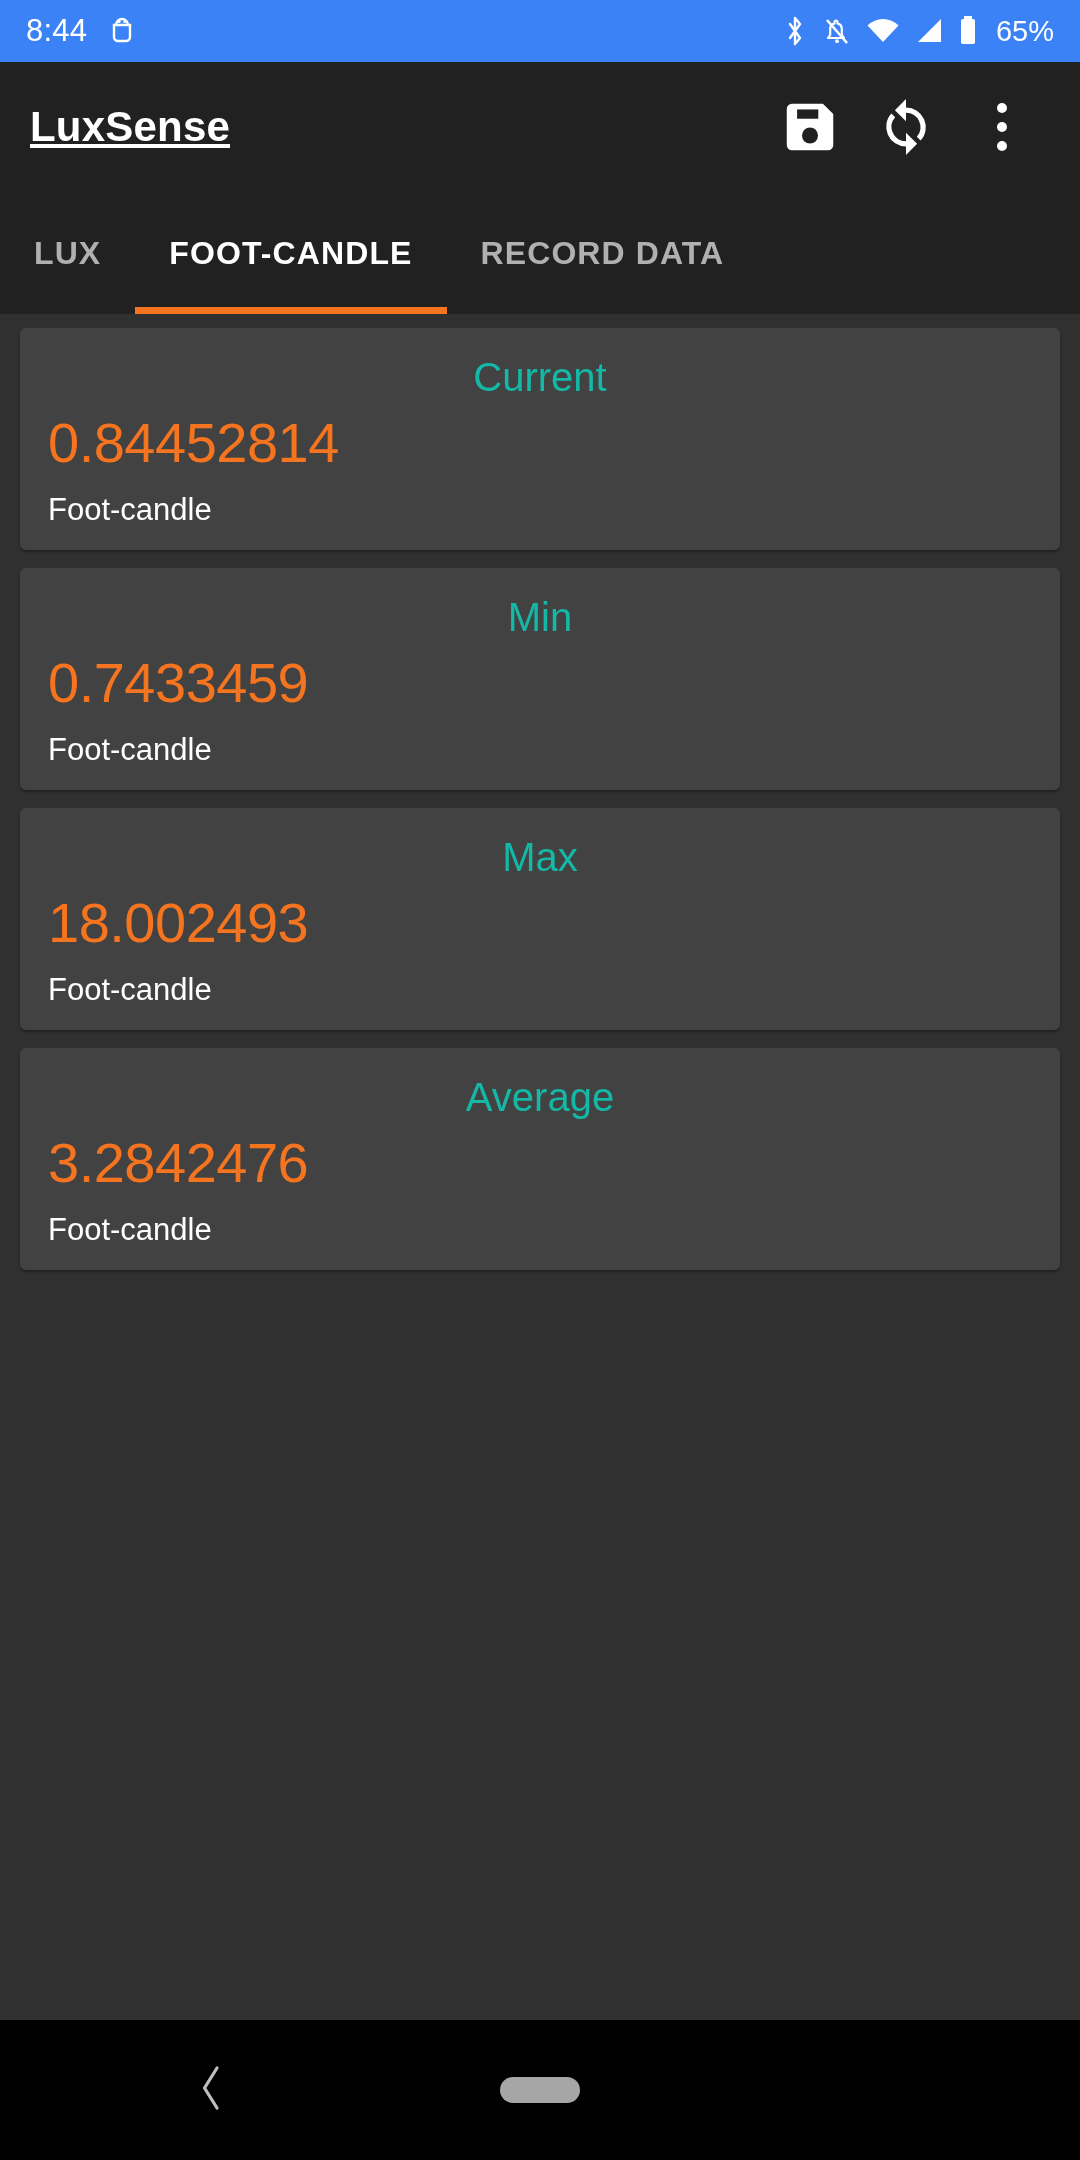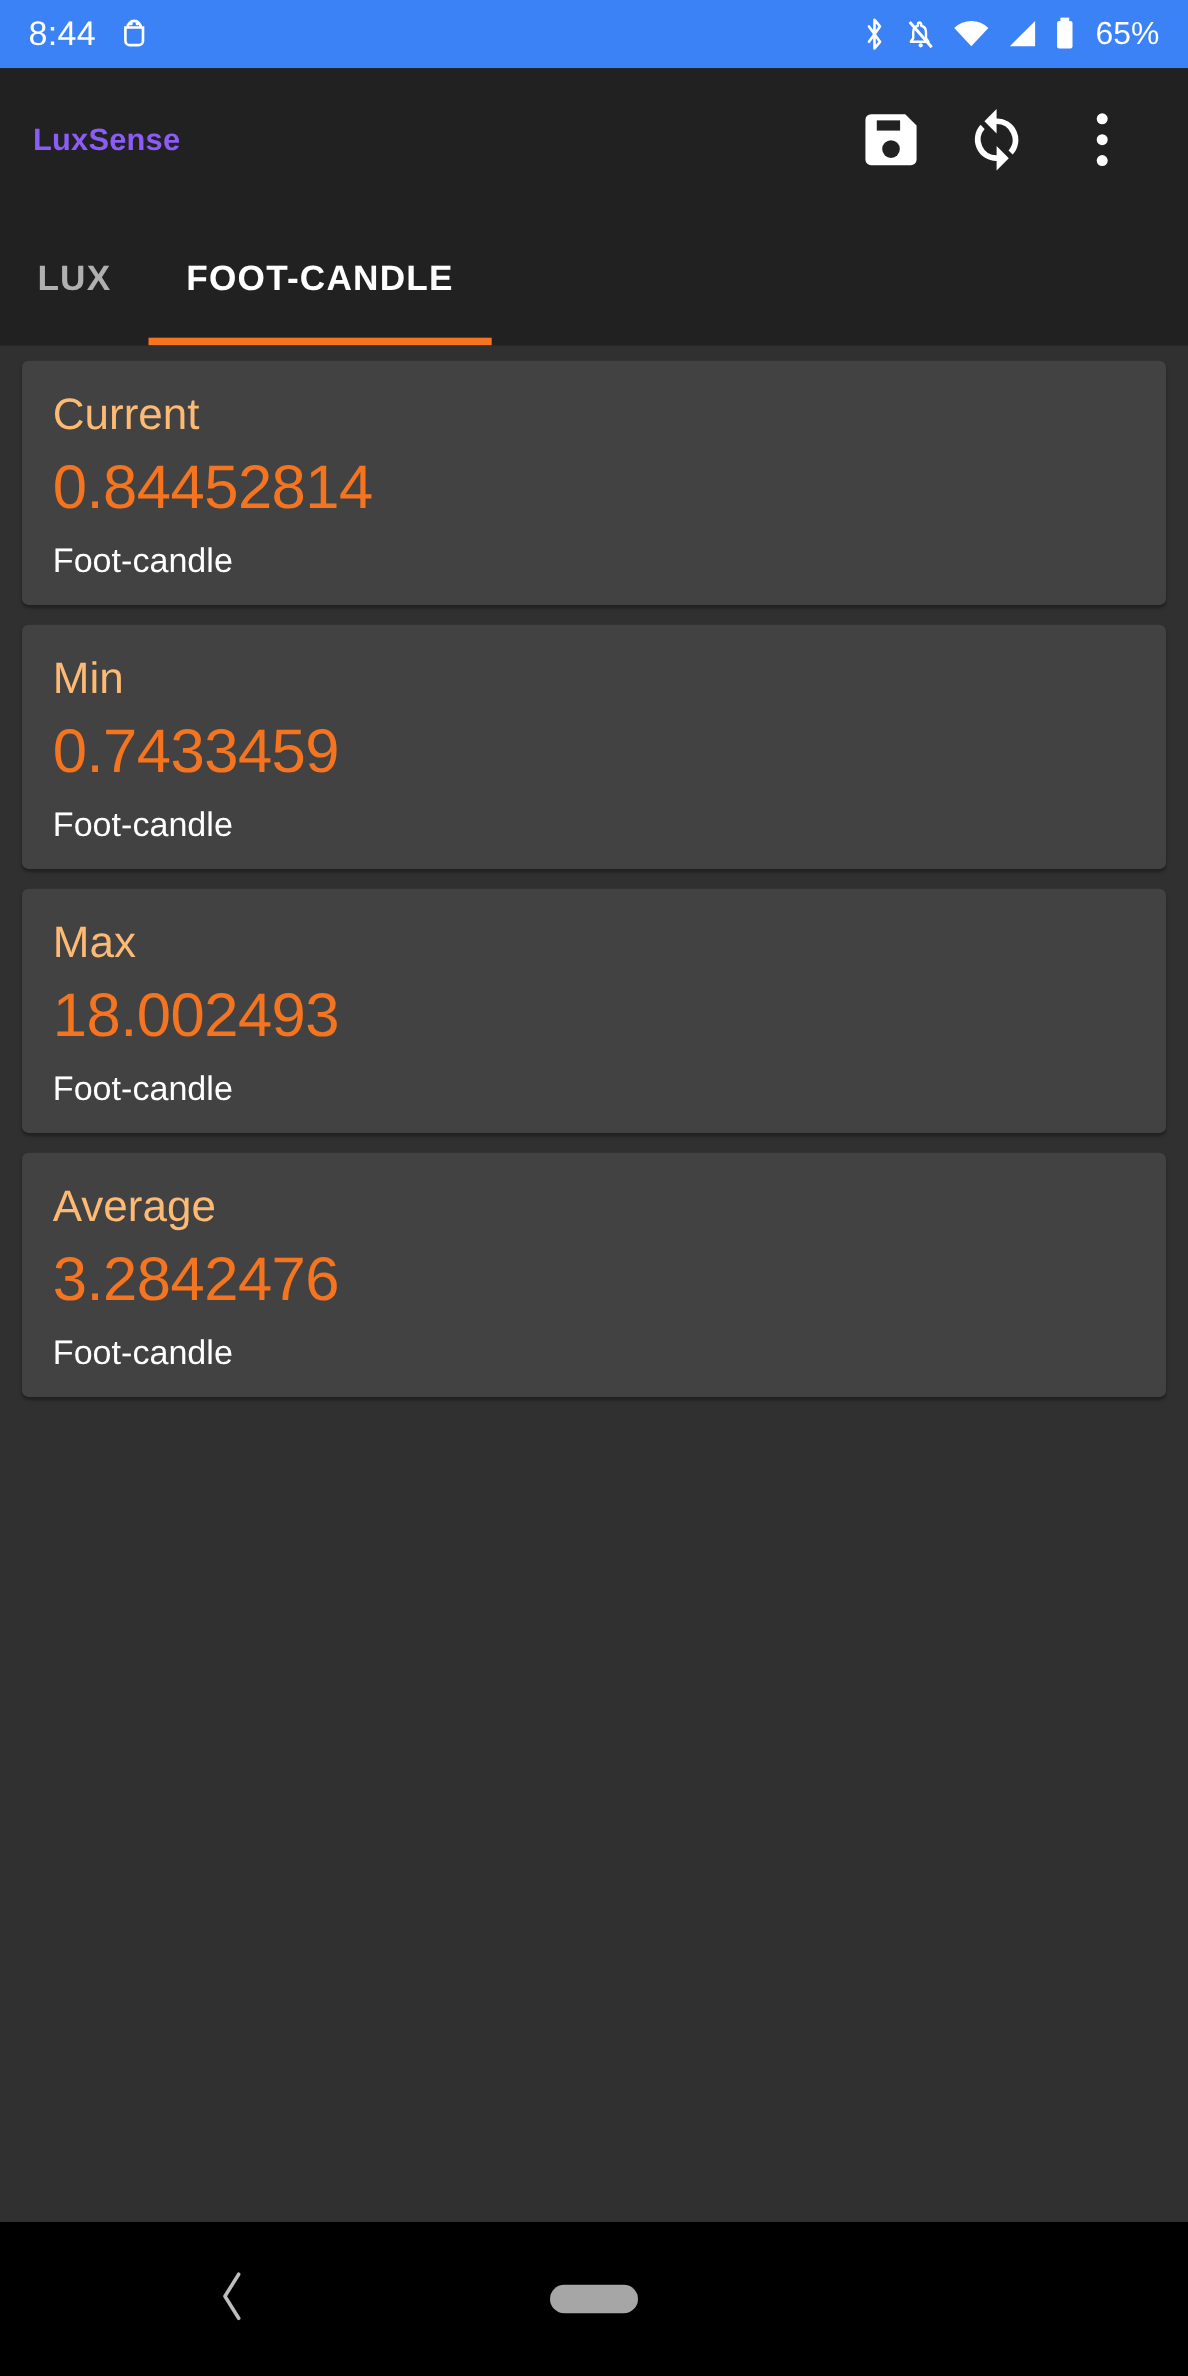--- a/index.html
+++ b/index.html
@@ -21,21 +21,21 @@
   .sb-spacer { flex:1; }
   .sb-right { display:flex; align-items:center; gap:14px; }
   .sb-batt-text { font-size:29px; font-weight:400; margin-left:4px; }
   .sb-ic { display:block; }
 
   
   .appbar {
     height:130px; background:#212121;
     display:flex; align-items:center; padding:0 30px;
   }
-  .app-title { color:#8b5cf6; font-size:28px; font-weight:bold; letter-spacing:.2px; }
+  .app-title { color:#ffffff; font-size:42px; font-weight:bold; letter-spacing:.2px;text-decoration:underline; }
   .appbar-spacer { flex:1; }
   .appbar-actions { display:flex; align-items:center; gap:0px; }
   .action-btn {
     width:96px; height:96px;
     display:flex; align-items:center; justify-content:center;
     cursor:pointer;
   }
   .dots { display:flex; flex-direction:column; gap:9px; align-items:center; }
   .dots i { width:10px; height:10px; border-radius:50%; background:#fff; display:block; }
 
@@ -63,21 +63,21 @@
 
   
   .content { background:#303030; padding:14px 20px 0 20px; height:calc(2160px - 62px - 130px - 122px - 140px); }
   .card {
     background:#424242; border-radius:6px;
     padding:26px 28px 22px 28px;
     margin-bottom:18px;
     box-shadow:0 2px 3px rgba(0,0,0,.35);
   }
   .card-label {
-    color:#fdba74; font-size:40px; font-weight:400; line-height:1.15;
+    color:#14b8a6; font-size:40px; font-weight:400; line-height:1.15;text-align:center;
   }
   .card-value {
     color:#f4741f; font-size:56px; font-weight:400;
     line-height:1.25; margin-top:8px; letter-spacing:-.5px;
   }
   .card-unit {
     color:#ffffff; font-size:31px; font-weight:400; margin-top:14px;
   }
 
   
@@ -161,20 +161,23 @@
     </div>
   </div>
 
   <div class="tabbar">
     <div class="tab">
       <span>LUX</span>
     </div>
     <div class="tab active">
       <span>FOOT-CANDLE</span>
     </div>
+    <div class="tab">
+      <span>RECORD DATA</span>
+    </div>
   </div>
 
   <div class="content">
 
     <div class="card">
       <div class="card-label">Current</div>
       <div class="card-value">0.84452814</div>
       <div class="card-unit">Foot-candle</div>
     </div>
 

